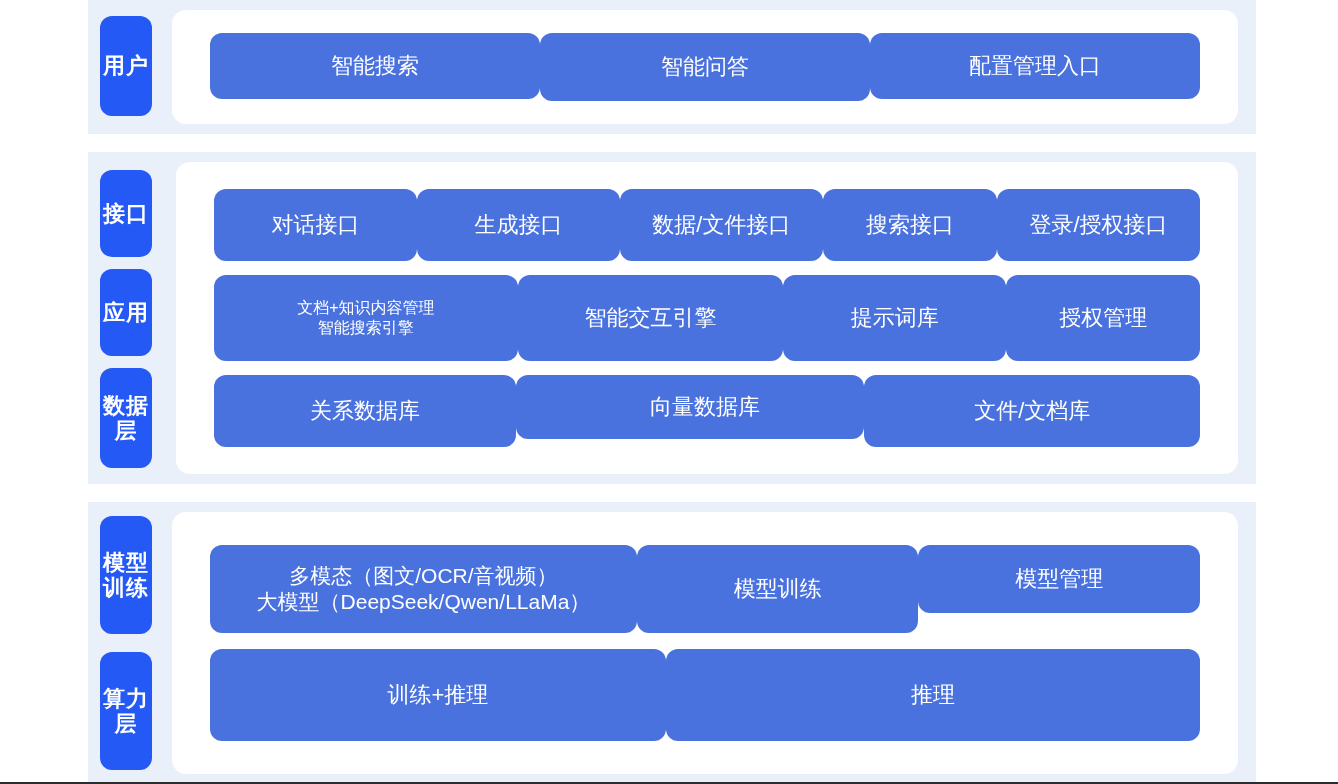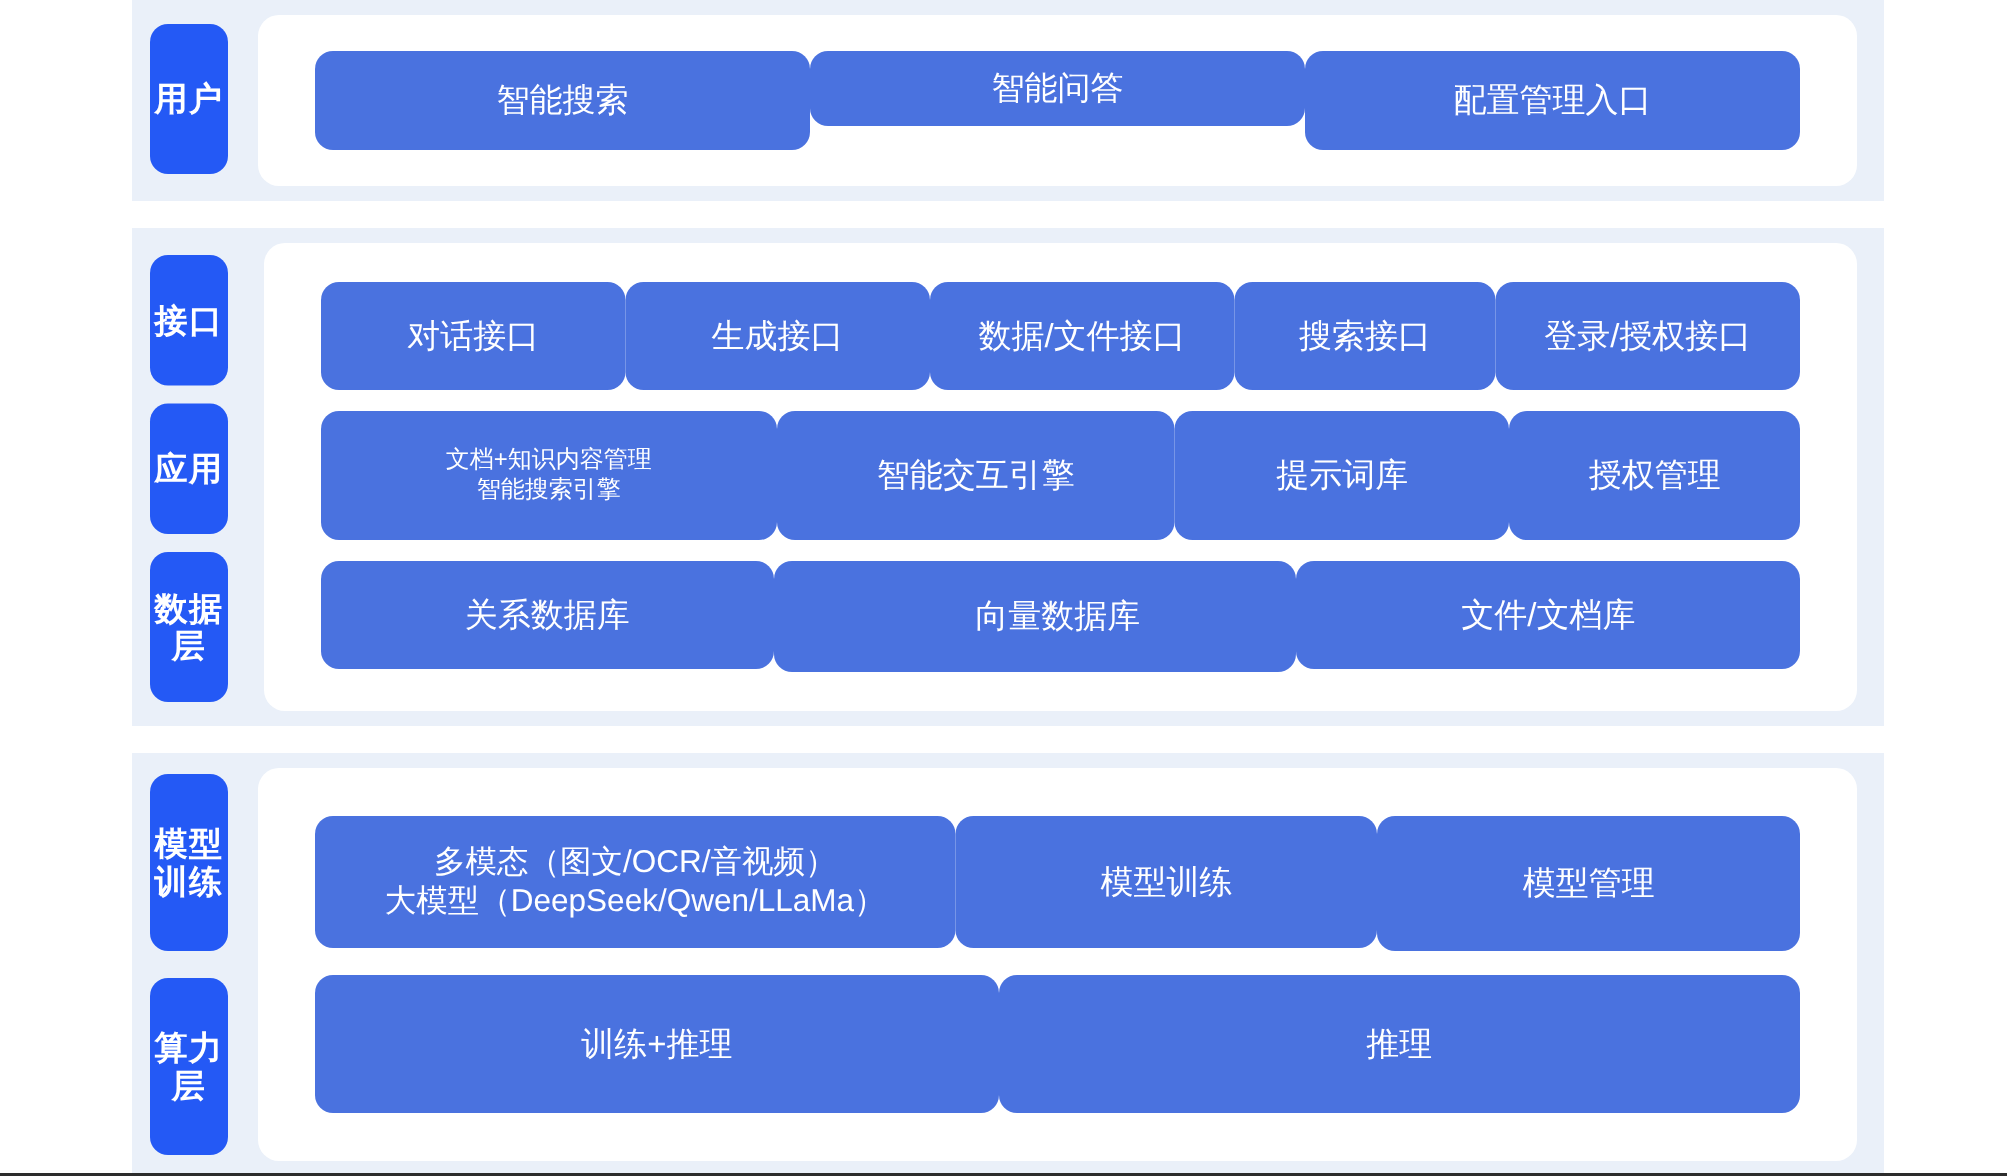--- a/index.html
+++ b/index.html
@@ -99,21 +99,21 @@
 
 <div id="stage">
 
   <div class="band" id="band-user">
     <div class="label-strip">
       <div class="v-label" style="height:100px;margin-top:6px;">用户</div>
     </div>
     <div class="panel">
       <div class="prow">
         <div class="cell" style="flex:1;height:66px;">智能搜索</div>
-        <div class="cell" style="flex:1;height:50px;text-align:center;">智能问答</div>
+        <div class="cell" style="flex:1;height:68px;text-align:center;">智能问答</div>
         <div class="cell" style="flex:1;height:66px;">配置管理入口</div>
       </div>
     </div>
   </div>
 
   <div class="band" id="band-mid">
     <div class="label-strip" style="justify-content:center;padding:18px 0 16px 0;gap:12px;">
       <div class="v-label" style="height:90px;">接口</div>
       <div class="v-label" style="height:90px;">应用</div>
       <div class="v-label" style="height:104px;">数据层</div>
@@ -131,39 +131,39 @@
       <div class="prow">
         <div class="cell two-line" style="flex:1.34;height:86px;">文档+知识内容管理
 智能搜索引擎</div>
         <div class="cell" style="flex:1.16;height:86px;">智能交互引擎</div>
         <div class="cell" style="flex:0.96;height:86px;">提示词库</div>
         <div class="cell" style="flex:0.82;height:86px;">授权管理</div>
       </div>
 
       <div class="prow">
         <div class="cell" style="flex:1;height:72px;">关系数据库</div>
-        <div class="cell" style="flex:1.06;height:74px;padding-left:40px;">向量数据库</div>
+        <div class="cell" style="flex:1.06;height:64px;padding-left:40px;">向量数据库</div>
         <div class="cell" style="flex:1.12;height:72px;">文件/文档库</div>
       </div>
 
     </div>
   </div>
 
   <div class="band" id="band-infra">
     <div class="label-strip" style="justify-content:space-between;padding:14px 0 14px 0;">
       <div class="v-label" style="height:118px;">模型训练</div>
       <div class="v-label" style="height:118px;">算力层</div>
     </div>
     <div class="panel" style="gap:16px;">
 
       <div class="prow">
         <div class="cell two-line" style="flex:1.4;height:88px;font-size:21px;">多模态（图文/OCR/音视频）
 大模型（DeepSeek/Qwen/LLaMa）</div>
         <div class="cell" style="flex:0.9;height:88px;">模型训练</div>
-        <div class="cell" style="flex:0.9;height:90px;">模型管理</div>
+        <div class="cell" style="flex:0.9;height:68px;">模型管理</div>
       </div>
 
       <div class="prow">
         <div class="cell" style="flex:1;height:92px;">训练+推理</div>
         <div class="cell" style="flex:1.18;height:92px;">推理</div>
       </div>
 
     </div>
   </div>
 

